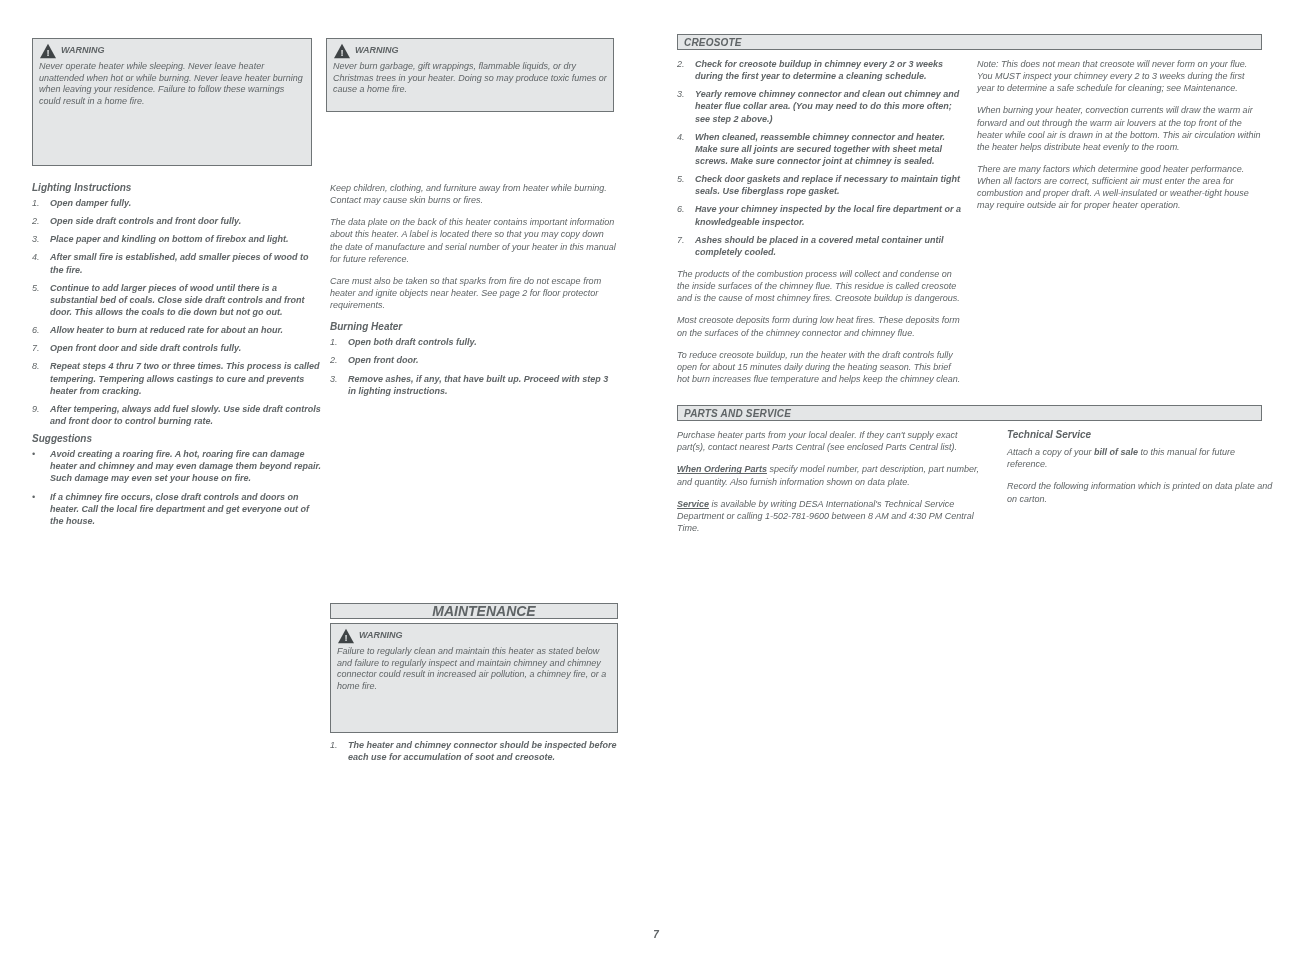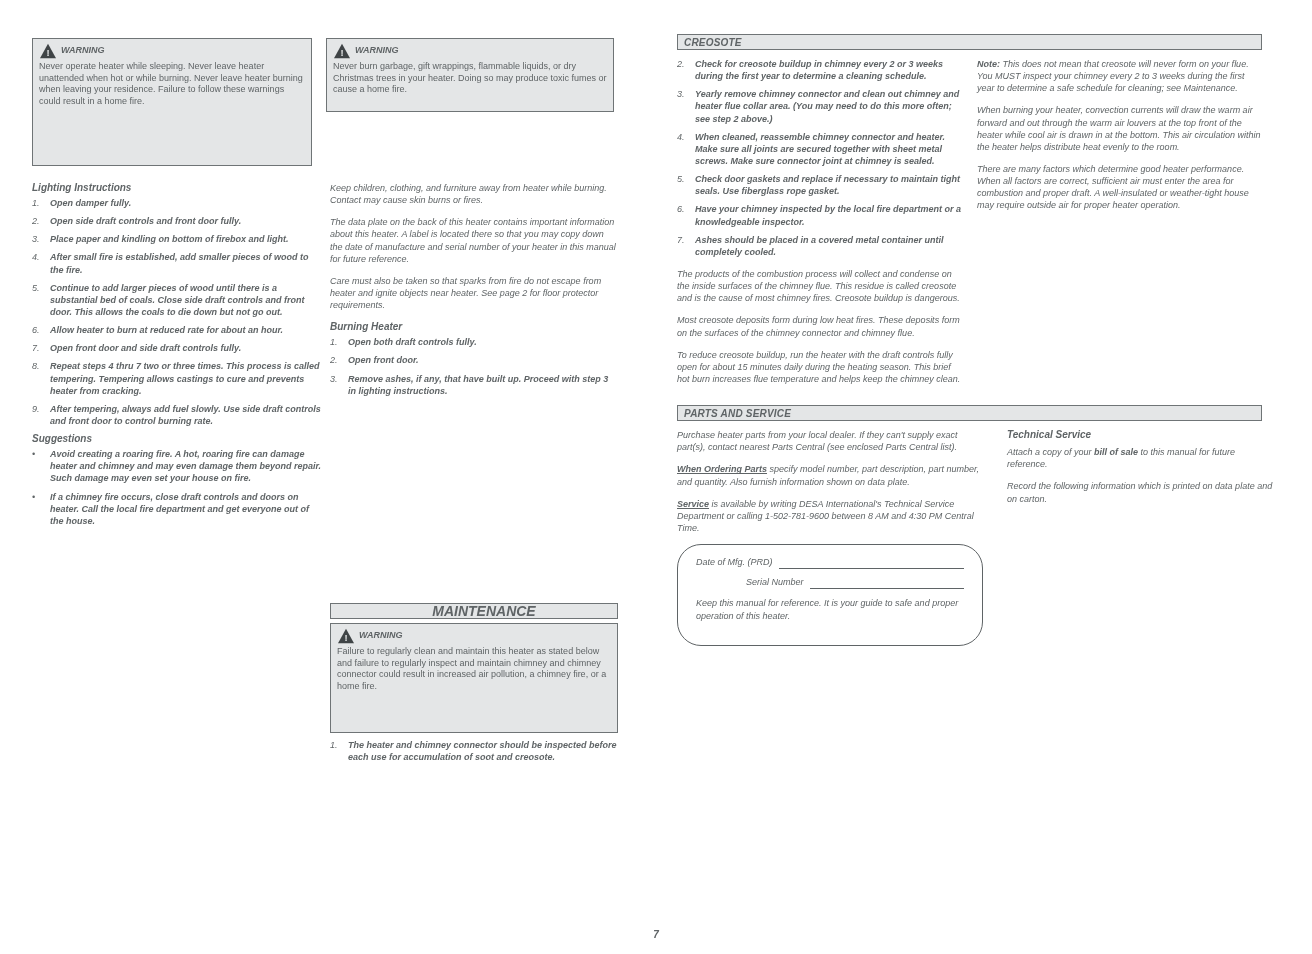--- a/index.html
+++ b/index.html
@@ -11,42 +11,42 @@
   
   .left-col { display: flex; flex-direction: column; }
   .section-bar { background: #e4e6e7; border: 1px solid #6f7476; height: 16px; display: flex; align-items: center; padding: 0 6px; }
   .section-bar span { font-size: 10px; font-weight: bold; letter-spacing: 0.2px; font-style: italic; color:#5f6466; }
 
   .row-boxes { display: flex; gap: 14px; margin-top: 4px; }
   .warn-box { background: #e4e6e7; border: 1px solid #6f7476; padding: 4px 6px; font-size: 9px; line-height: 1.3; }
   .warn-box.big1 { width: 280px; height: 128px; }
   .warn-box.big2 { width: 288px; height: 74px; }
   .warn-head { display: flex; align-items: center; gap: 4px; margin-bottom: 2px; }
-  .wbody { font-size: 9px; }
+  .wbody { font-size: 9px; font-style: italic; }
   .wi { display: inline-block; }
   .tri { width: 18px; height: 16px; }
   .tri svg { width: 18px; height: 16px; display:block; }
 
   .subflex { display: grid; grid-template-columns: 290px 288px; column-gap: 8px; margin-top: 10px; gap: 8px; }
 
   .para { font-size: 9px; line-height: 1.35; font-style: italic; margin-bottom: 10px; }
   .bold { font-weight: bold; }
   .h-sub { font-size: 10px; font-weight: bold; font-style: italic; margin: 6px 0 4px; }
   .nlist { font-size: 9px; font-style: italic; line-height: 1.35; }
   .nlist .item { margin-bottom: 6px; display: flex; gap: 4px; }
   .nlist .n { width: 14px; flex: none; }
   .nlist .t { flex: 1; font-weight: bold; }
 
   .maint-bar { background: #e4e6e7; border: 1px solid #6f7476; height: 16px; display: flex; align-items: center; justify-content: center; font-size: 14px; font-weight: bold; font-style: italic; color:#5f6466;padding-left:20px; }
   .warn-box.maint { width: 288px; height: 110px; margin-top: 4px; }
 
   
   .right-col { display: flex; flex-direction: column; }
   .right-col .para { margin-bottom: 10px; }
-  .note-lead { font-weight: bold; }
+  .note-lead { font-weight: normal; }
 
   .right-bottom { display: grid; grid-template-columns: 306px 270px; column-gap: 24px; margin-top: 8px; }
 
   .sub-head { font-size: 10px; font-weight: bold; font-style: italic; margin-bottom: 6px; }
   .underline { text-decoration: underline; }
 
   .reg-box { border: 1px solid #5f6466; border-radius: 24px; width: 306px; height: 102px; padding: 10px 18px 6px; font-size: 9px; font-style: italic; line-height: 1.4; }
   .reg-line { border-bottom: 1px solid #5f6466; height: 14px; }
 
   .page-num { position: absolute; bottom: 14px; left: 50%; transform: translateX(-50%); font-size: 10px; font-style: italic; font-weight: bold; color:#5f6466; }
@@ -246,31 +246,20 @@
     <div class="right-bottom">
       <div>
         <div class="para">Purchase heater parts from your local dealer. If they can't supply exact part(s), contact nearest Parts Central (see enclosed Parts Central list).</div>
         <div class="para">
           <span class="underline bold">When Ordering Parts</span><span> specify model number, part description, part number, and quantity. Also furnish information shown on data plate.</span>
         </div>
         <div class="para">
           <span class="underline bold">Service</span><span> is available by writing DESA International's Technical Service Department or calling 1-502-781-9600 between 8 AM and 4:30 PM Central Time.</span>
         </div>
 
-        <div class="reg-box">
-          <div style="display:flex; align-items:flex-end; gap:6px;">
-            <span>Date of Mfg. (PRD)</span>
-            <span class="reg-line" style="flex:1;"></span>
-          </div>
-          <div style="display:flex; align-items:flex-end; gap:6px; margin-top:6px; margin-left:50px;">
-            <span>Serial Number</span>
-            <span class="reg-line" style="flex:1;"></span>
-          </div>
-          <div style="margin-top:8px;">Keep this manual for reference. It is your guide to safe and proper operation of this heater.</div>
-        </div>
       </div>
 
       <div>
         <div class="sub-head">Technical Service</div>
         <div class="para">
           <span>Attach a copy of your </span><span class="bold">bill of sale</span><span> to this manual for future reference.</span>
         </div>
         <div class="para">Record the following information which is printed on data plate and on carton.</div>
       </div>
     </div>

